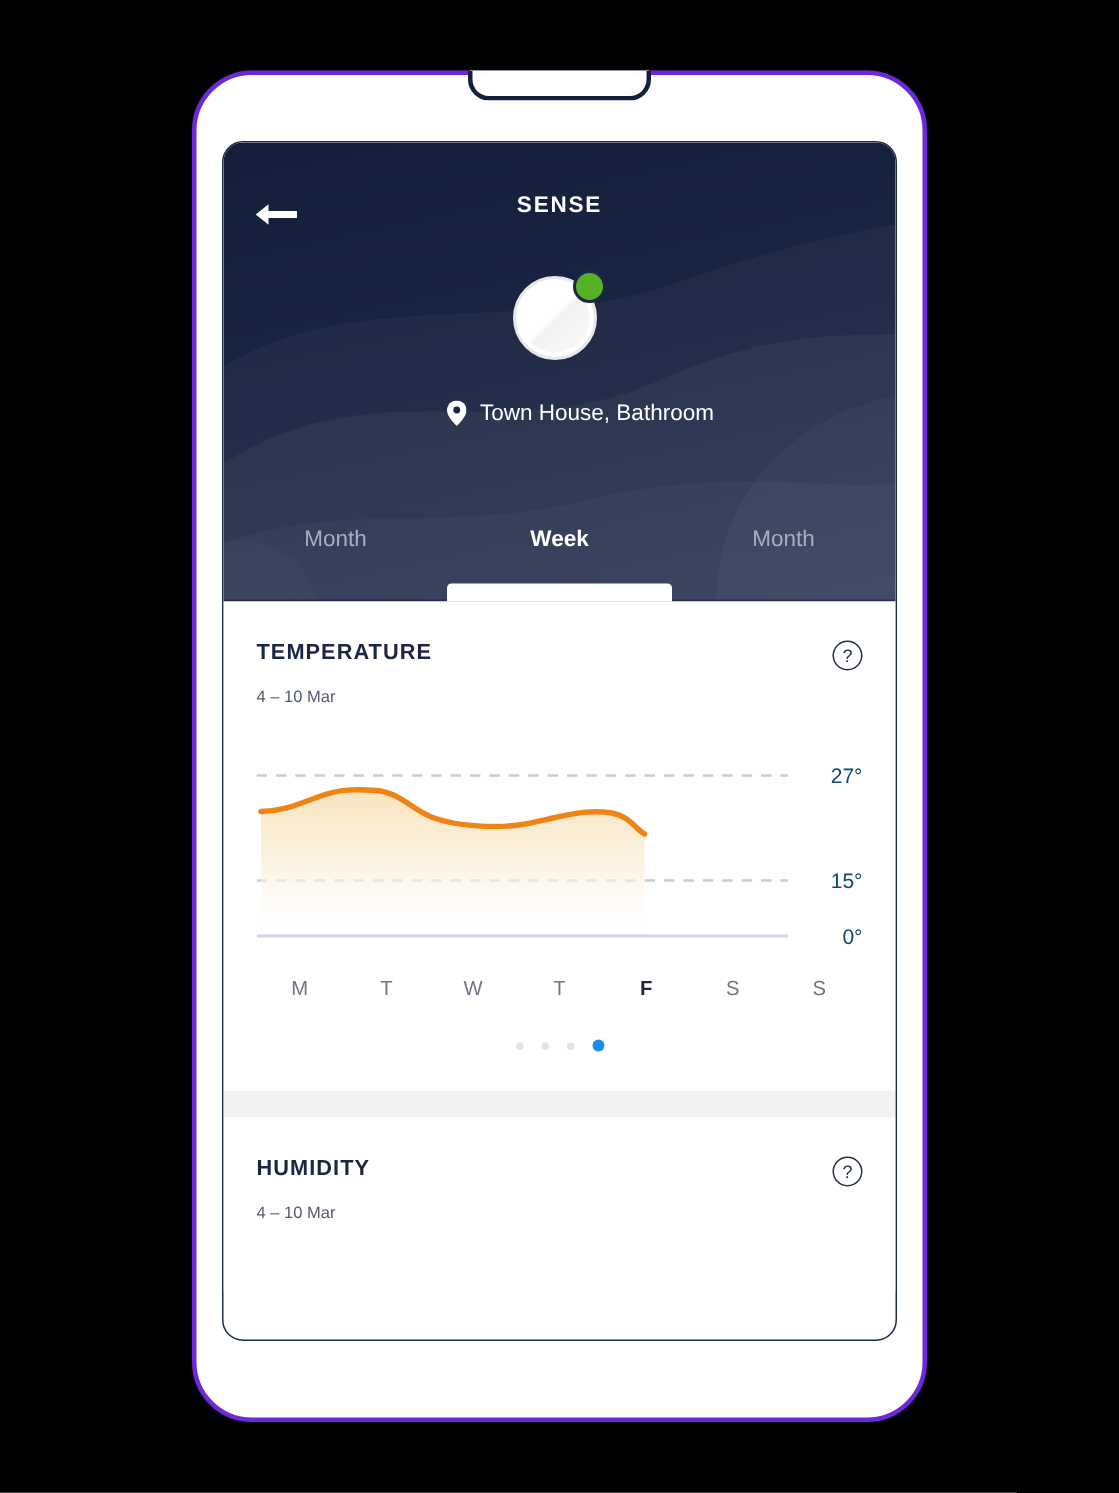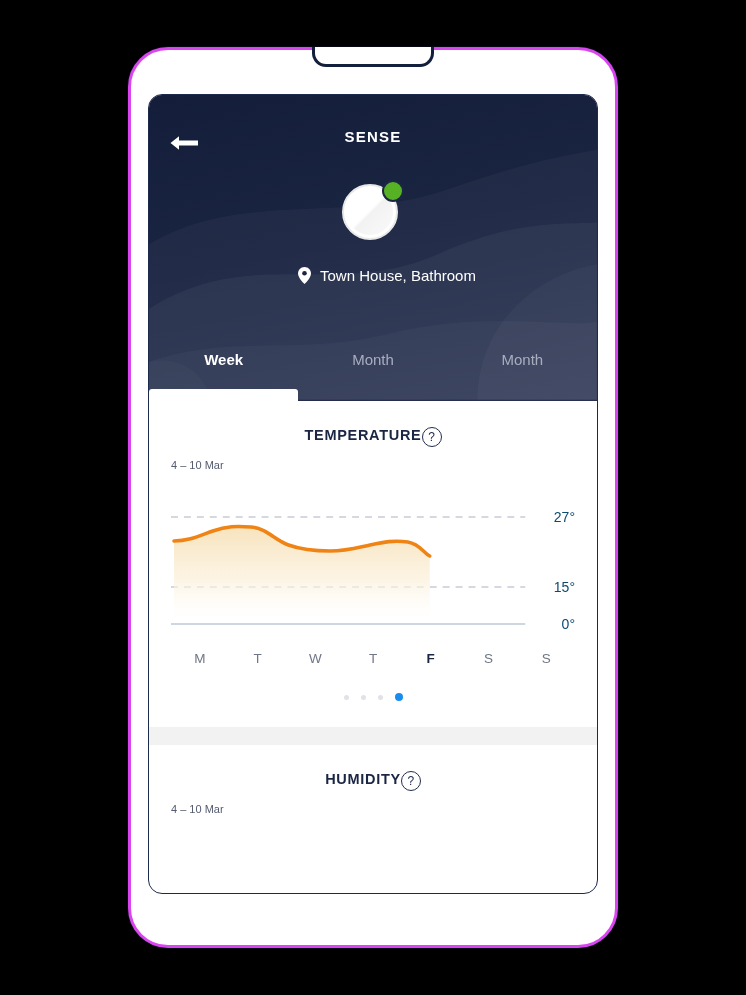--- a/index.html
+++ b/index.html
@@ -17,21 +17,21 @@
   }
 
   
   .phone {
     position: absolute;
     left: 128px;
     top: 47px;
     width: 490px;
     height: 901px;
     background: #ffffff;
-    border: 3px solid #d946ef;
+    border: 3px solid #6d28d9;
     border-radius: 40px;
     box-sizing: border-box;
     box-shadow: 0 0 0 1px rgba(20,30,70,0.25);
   }
   .notch {
     position: absolute;
     left: 50%;
     transform: translateX(-50%);
     top: -3px;
     width: 122px;
@@ -173,21 +173,21 @@
 
   
   .card {
     background: #ffffff;
     padding: 26px 22px 0 22px;
     position: relative;
   }
   .card-head {
     display: flex;
     align-items: flex-start;
-    justify-content: center;
+    justify-content: space-between;
   }
   .card-title {
     color: #1b2544;
     font-size: 14.5px;
     font-weight: bold;
     letter-spacing: 0.7px;
   }
   .card-sub {
     color: #545b6e;
     font-size: 11px;
@@ -303,25 +303,25 @@
 
       <div class="location">
         <svg class="pin-icon" viewBox="0 0 13 17">
           <path d="M6.5,0 C2.9,0 0,2.9 0,6.5 C0,11.2 6.5,17 6.5,17 C6.5,17 13,11.2 13,6.5 C13,2.9 10.1,0 6.5,0 Z" fill="#ffffff"></path>
           <circle cx="6.5" cy="6.3" r="2.3" fill="#1b2643"></circle>
         </svg>
         <span>Town House, Bathroom</span>
       </div>
 
       <div class="tabs">
+        <div class="tab">
+          <span>Month</span>
+        </div>
         <div class="tab active">
           <span>Week</span>
-        </div>
-        <div class="tab">
-          <span>Month</span>
         </div>
         <div class="tab">
           <span>Month</span>
         </div>
       </div>
     </div>
 
     <div class="card">
       <div class="card-head">
         <div class="card-title">TEMPERATURE</div>

